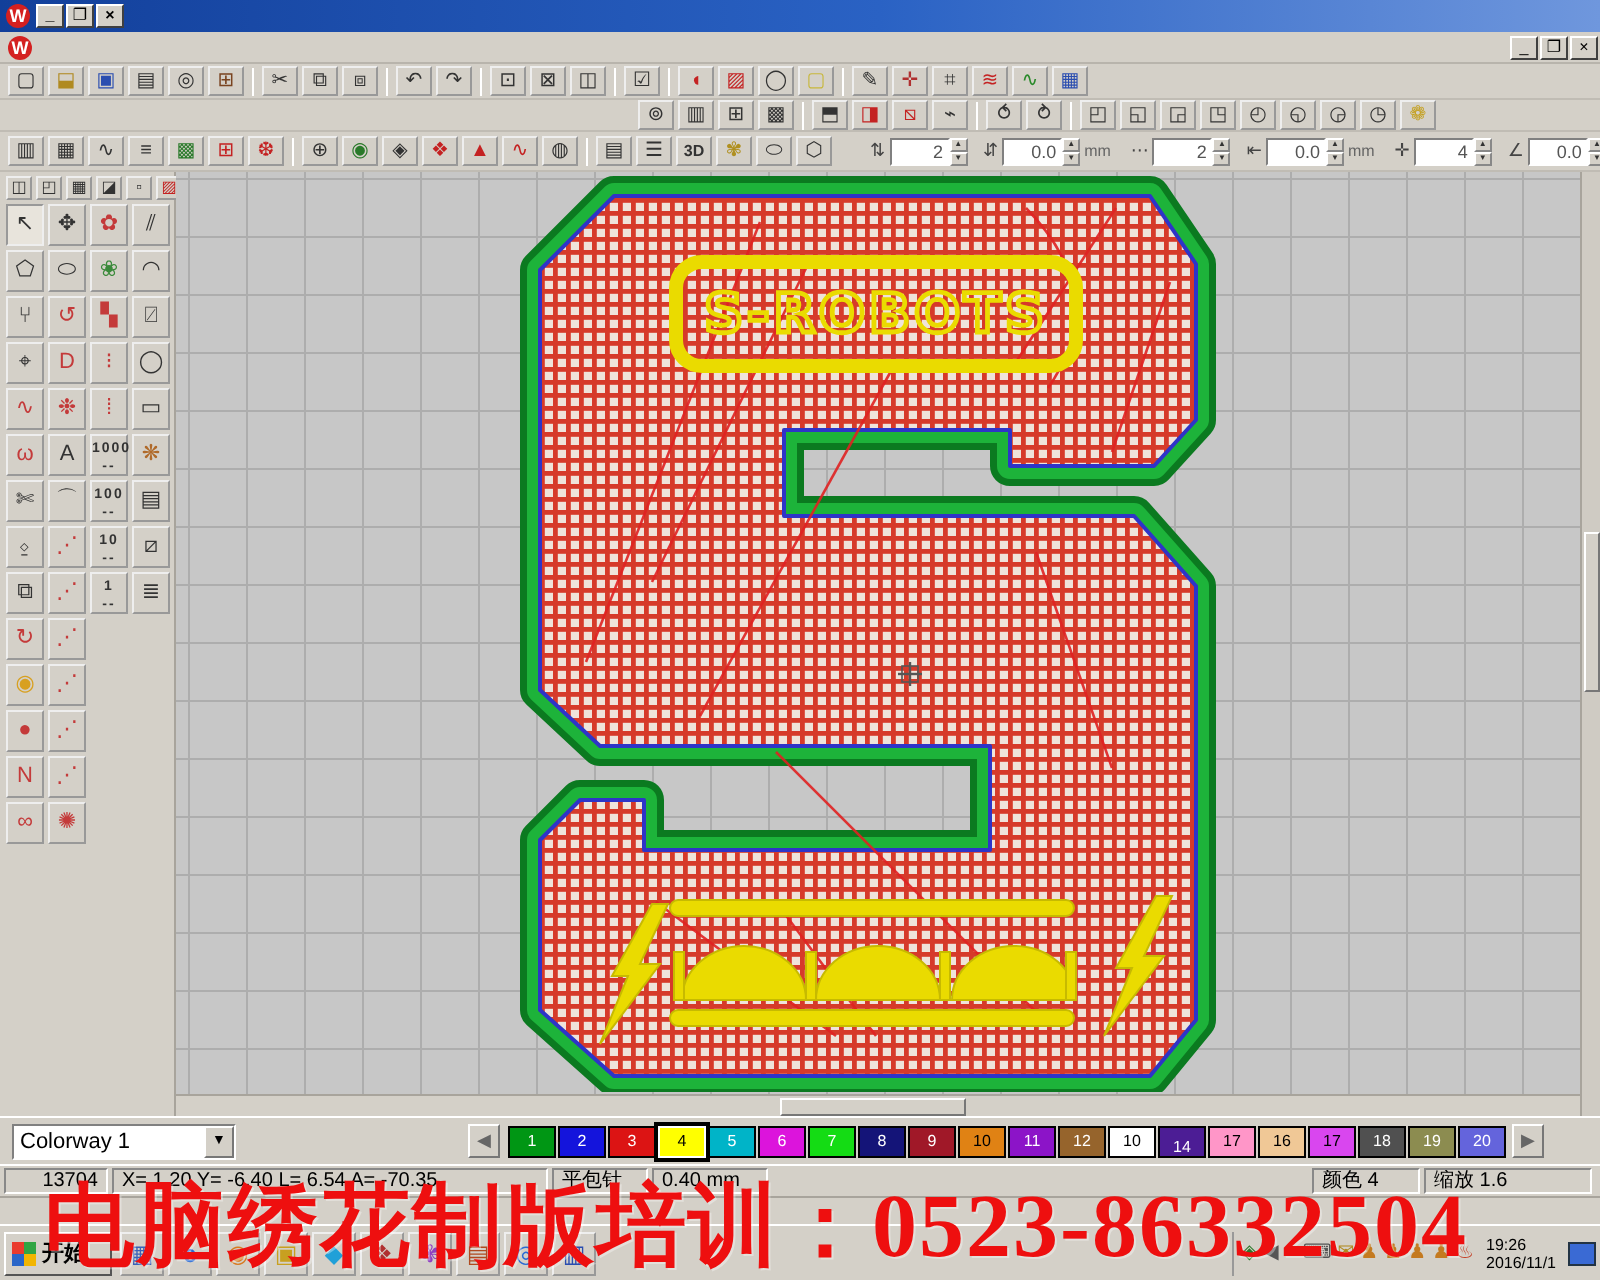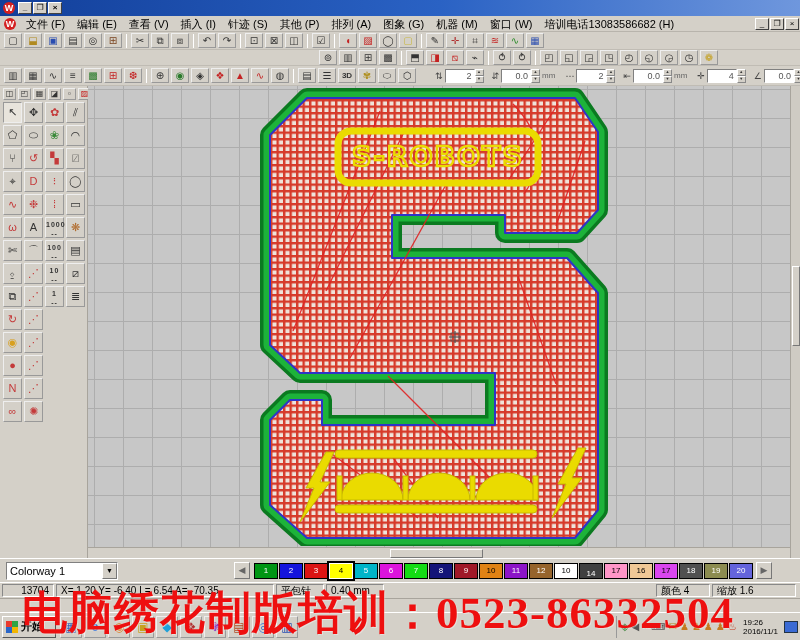--- a/index.html
+++ b/index.html
@@ -131,21 +131,20 @@
     <span class="appicon">W</span>
     <span class="winbtns">
       <span class="wbtn">_</span>
       <span class="wbtn">❐</span>
       <span class="wbtn">×</span>
     </span>
   </div>
 
   <div class="menubar">
     <span class="appicon">W</span>
-    <span id="menu-items"><span class="mi">文件 (F)</span><span class="mi">编辑 (E)</span><span class="mi">查看 (V)</span><span class="mi">插入 (I)</span><span class="mi">针迹 (S)</span><span class="mi">其他 (P)</span><span class="mi">排列 (A)</span><span class="mi">图象 (G)</span><span class="mi">机器 (M)</span><span class="mi">窗口 (W)</span><span class="mi">培训电话13083586682 (H)</span></span>
     <span class="menu-spacer"></span>
     <span class="winbtns">
       <span class="wbtn">_</span>
       <span class="wbtn">❐</span>
       <span class="wbtn">×</span>
     </span>
   </div>
 
   <div class="tbar" id="tb1">
       <span class="tb-btn">▢</span>
@@ -463,21 +462,21 @@
         </div>
         <div class="sw" style="background: rgb(140, 20, 200);">
           <span style="color: rgb(255, 255, 255);">11</span>
         </div>
         <div class="sw" style="background: rgb(150, 100, 44);">
           <span style="color: rgb(255, 255, 255);">12</span>
         </div>
         <div class="sw" style="background: rgb(255, 255, 255);">
           <span style="color: rgb(0, 0, 0);">10</span>
         </div>
-        <div class="sw" style="background: #404040; align-items: flex-end;">
+        <div class="sw" style="background: #4c1d95; align-items: flex-end;">
           <span style="color: rgb(255, 255, 255);">14</span>
         </div>
         <div class="sw" style="background: rgb(255, 150, 200);">
           <span style="color: rgb(0, 0, 0);">17</span>
         </div>
         <div class="sw" style="background: rgb(240, 200, 150); align-items: center;">
           <span style="color: rgb(0, 0, 0);">16</span>
         </div>
         <div class="sw" style="background: #d946ef;">
           <span style="color: rgb(0, 0, 0);">17</span>

